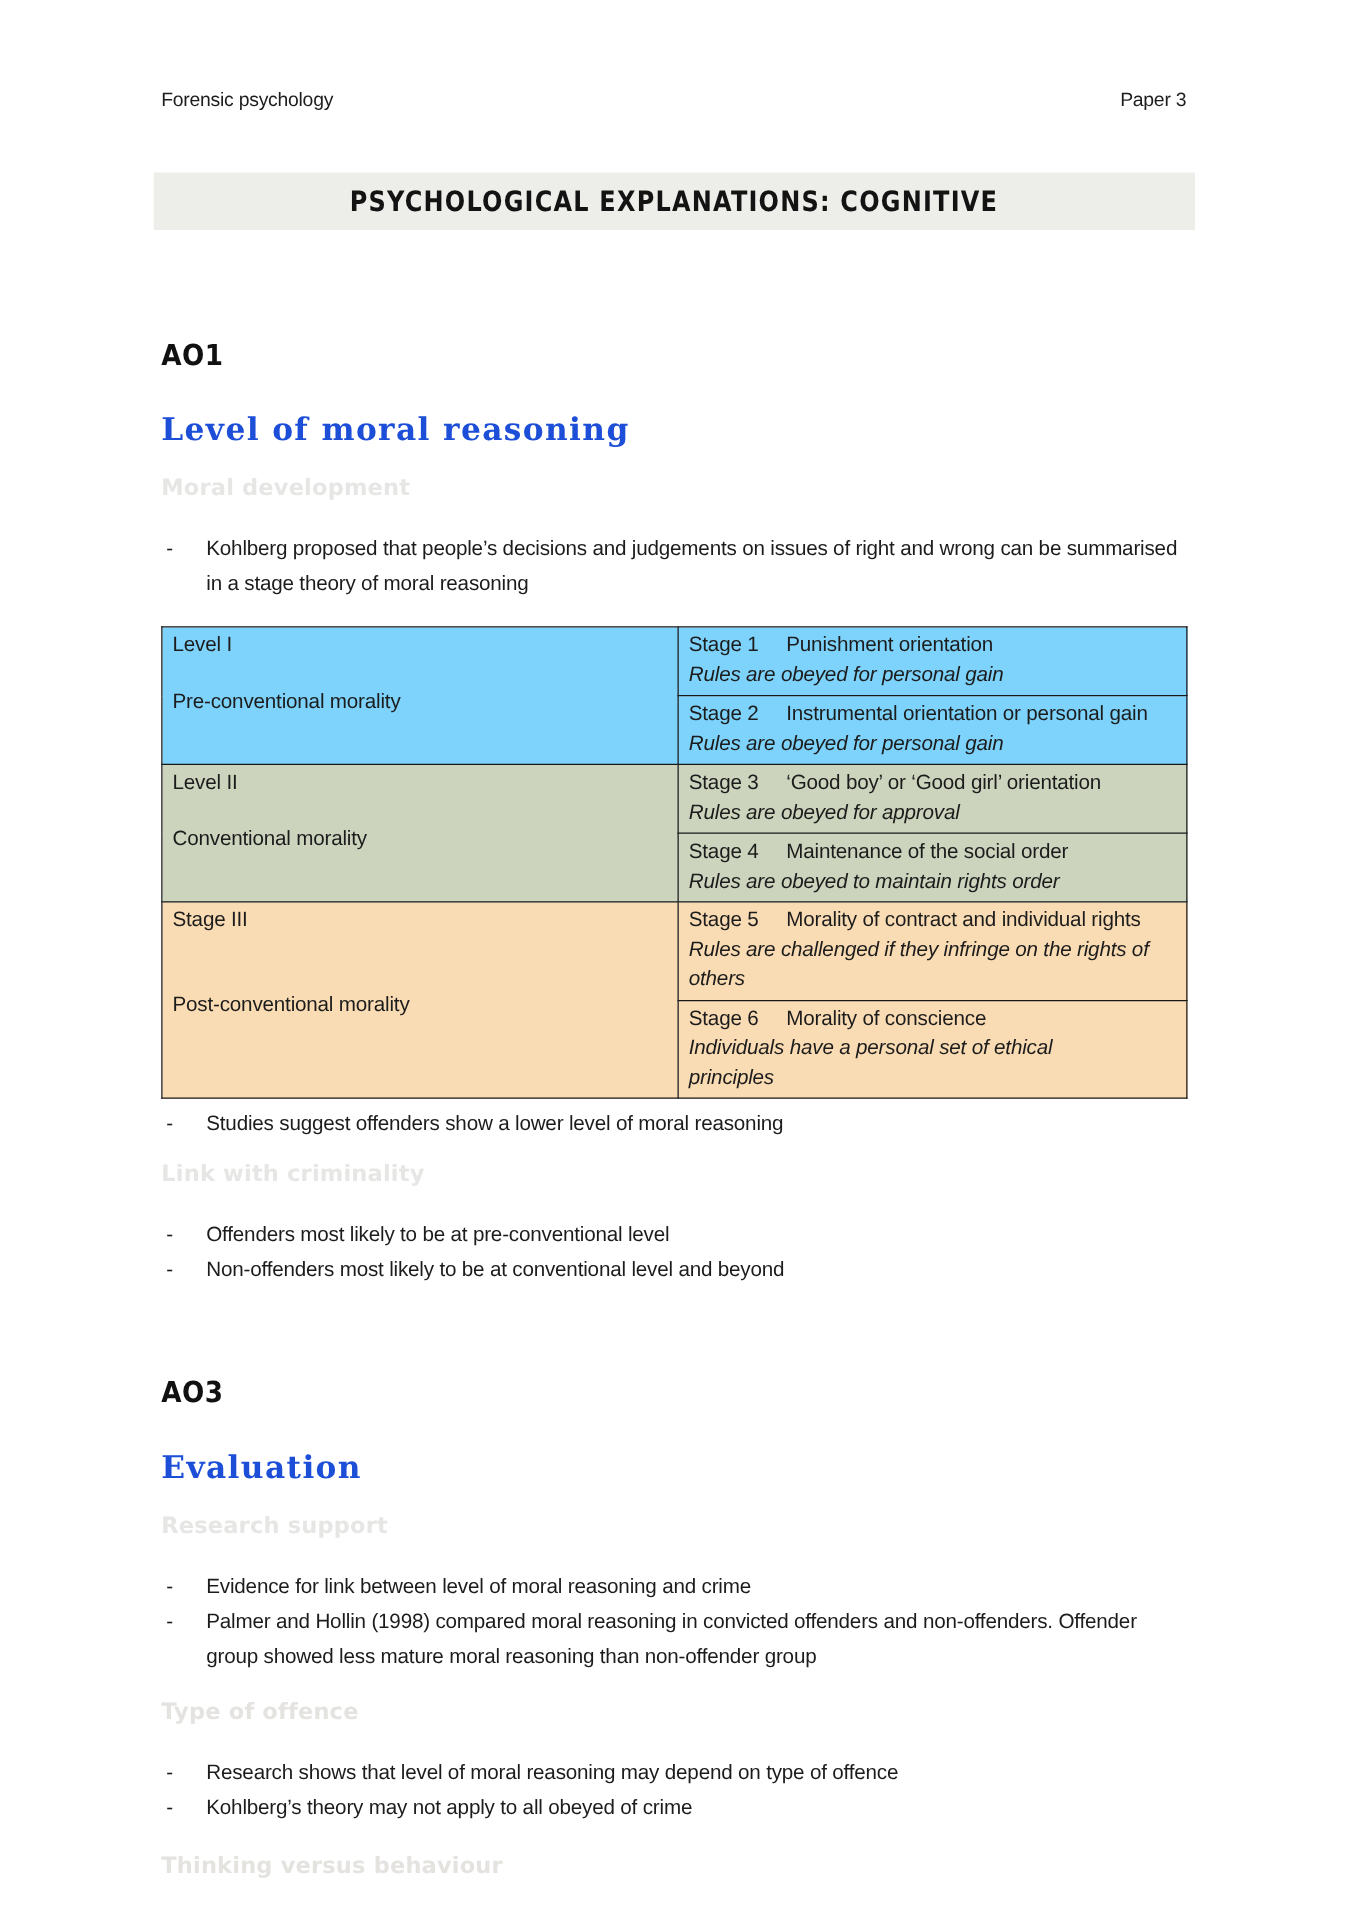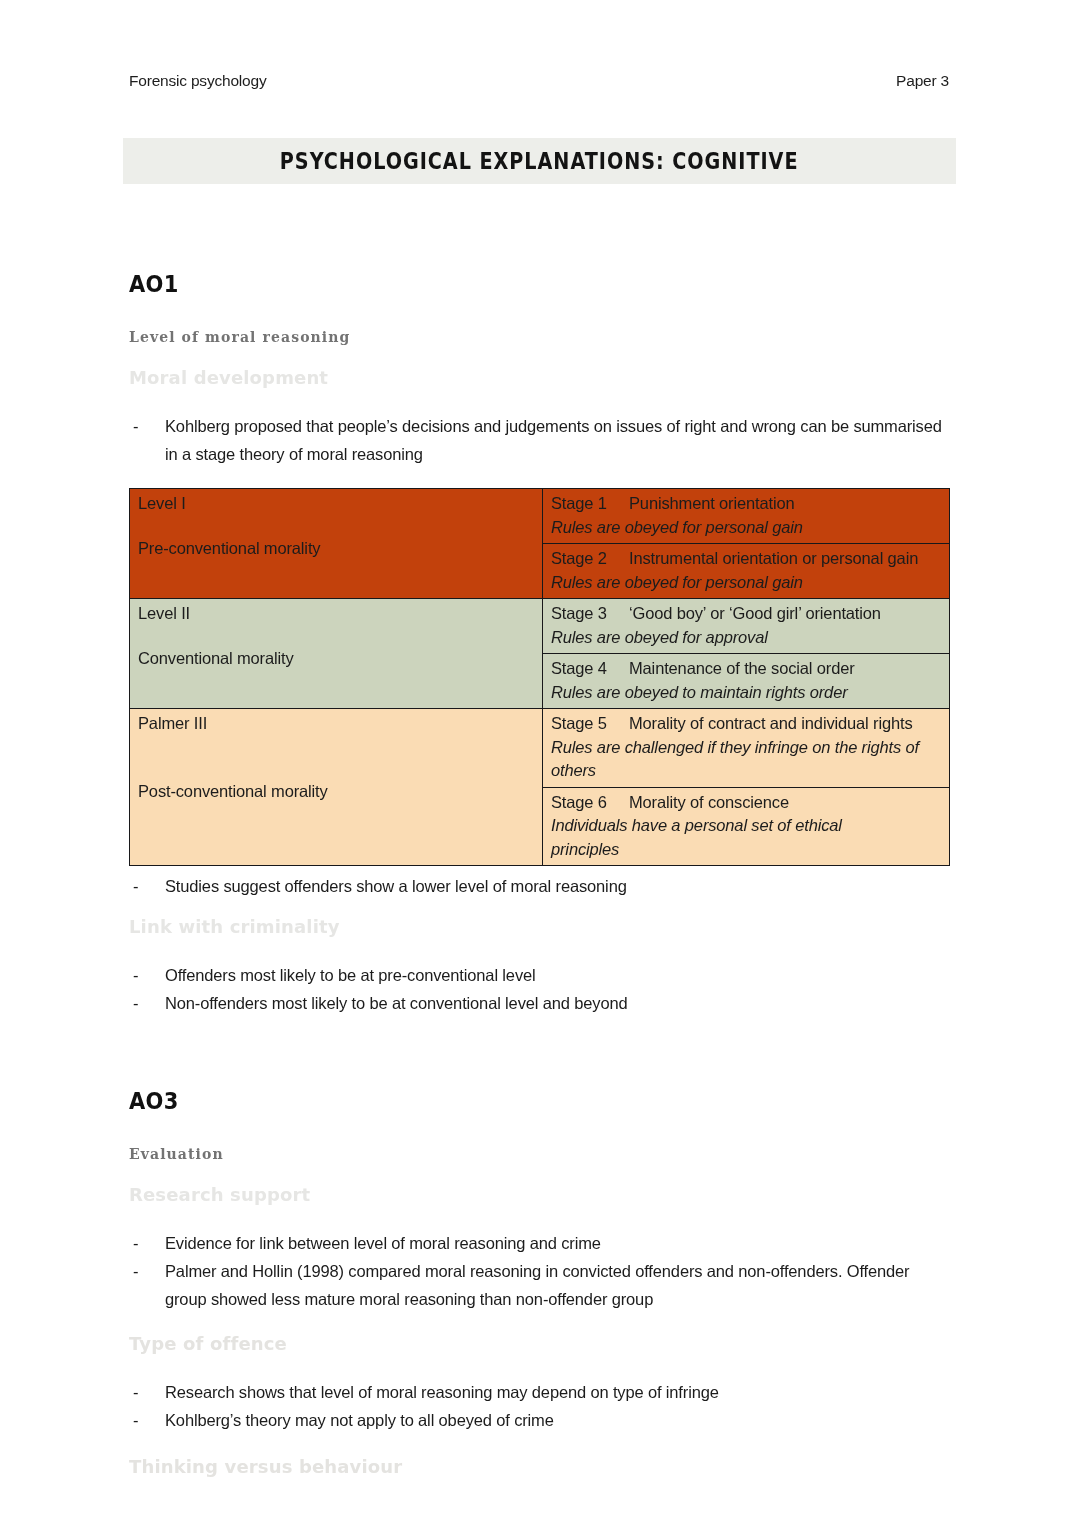--- a/index.html
+++ b/index.html
@@ -77,23 +77,23 @@
     letter-spacing: 0.3px;
     transform: scaleY(1.1);
     transform-origin: left center;
     display: inline-block;
     margin: 0;
   }
 
   .sec-heading {
     font-family: "DejaVu Serif", serif;
     font-weight: 700;
-    font-size: 14px;
+    font-size: 25px;
     letter-spacing: 1.1px;
-    color: #737373;
+    color: #1d4ed8;
     margin: 0;
   }
 
   .sub-heading {
     font-family: "DejaVu Sans", sans-serif;
     font-weight: 700;
     font-size: 18px;
     letter-spacing: 0.15px;
     color: #e6e6e4;
     margin: 0;
@@ -137,21 +137,21 @@
     color: #1c1c1c;
   }
   .ktable col.c-left  { width: 413px; }
   .ktable col.c-right { width: 407px; }
 
   .lvl-line { display: block; }
   .stage-row { display: block; white-space: nowrap; }
   .stage-lbl { display: inline-block; min-width: 78px; }
   .stage-desc { display: block; font-style: italic; }
 
-  .cell-blue   { background: #c2410c; }
+  .cell-blue   { background: #7dd3fc; }
   .cell-green  { background: #ccd4bd; }
   .cell-orange { background: #fadcb4; }
 </style>
 </head>
 <body>
 
 <div class="page">
 
   <div class="runhead">
     <span class="rh-left">Forensic psychology</span>
@@ -217,21 +217,21 @@
         </tr>
         <tr>
           <td class="cell-green">
             <span class="stage-row"><span class="stage-lbl">Stage 4</span><span>Maintenance of the social order</span></span>
             <span class="stage-desc">Rules are obeyed to maintain rights order</span>
           </td>
         </tr>
 
         <tr>
           <td class="cell-orange" rowspan="2">
-            <span class="lvl-line">Palmer III</span>
+            <span class="lvl-line">Stage III</span>
             <span class="lvl-line" style="margin-top:44px;">Post-conventional morality</span>
           </td>
           <td class="cell-orange">
             <span class="stage-row"><span class="stage-lbl">Stage 5</span><span>Morality of contract and individual rights</span></span>
             <span class="stage-desc">Rules are challenged if they infringe on the rights of others</span>
           </td>
         </tr>
         <tr>
           <td class="cell-orange">
             <span class="stage-row"><span class="stage-lbl">Stage 6</span><span>Morality of conscience</span></span>
@@ -283,21 +283,21 @@
       </li>
     </ul>
 
     <div style="height:20px"></div>
 
     <div class="sub-heading shade2">Type of offence</div>
     <div class="gap-b"></div>
 
     <ul class="bullets">
       <li class="bullet">
-        <span class="dash">-</span><span>Research shows that level of moral reasoning may depend on type of infringe</span>
+        <span class="dash">-</span><span>Research shows that level of moral reasoning may depend on type of offence</span>
       </li>
       <li class="bullet">
         <span class="dash">-</span><span>Kohlberg’s theory may not apply to all obeyed of crime</span>
       </li>
     </ul>
 
     <div style="height:22px"></div>
 
     <div class="sub-heading shade2">Thinking versus behaviour</div>
 

